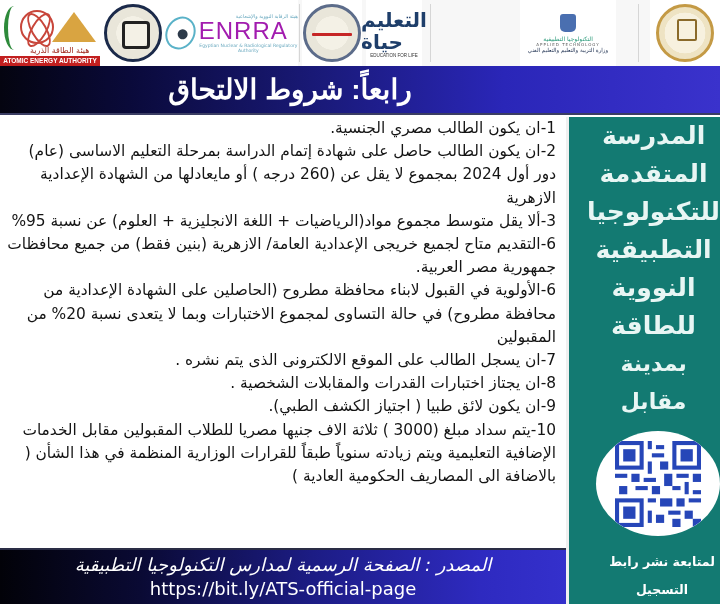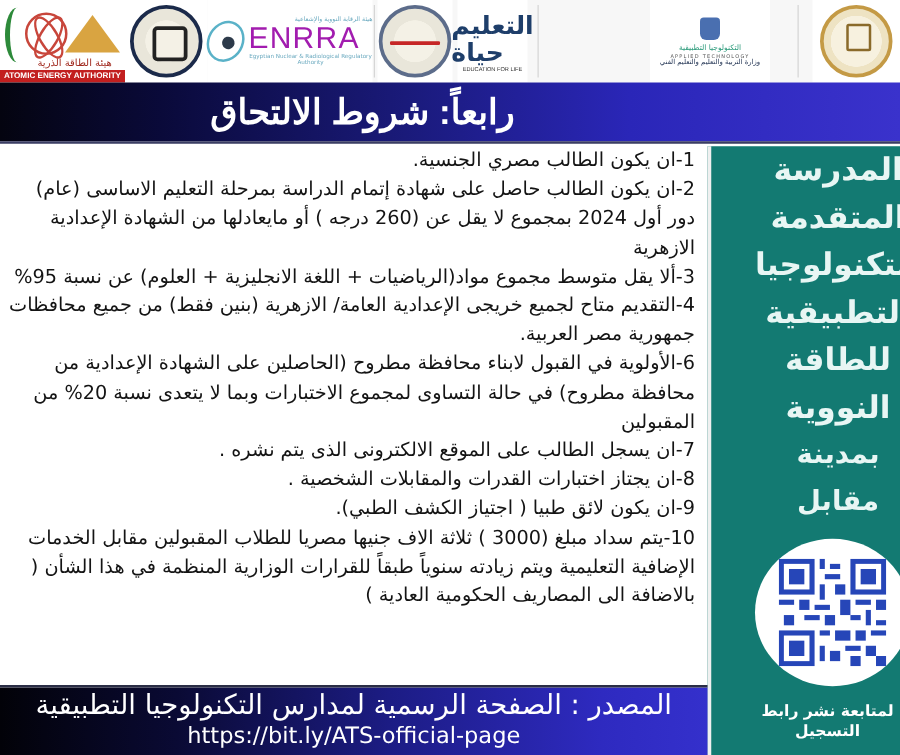--- a/index.html
+++ b/index.html
@@ -107,45 +107,45 @@
     }
     .req-list { direction: rtl; text-align: right; list-style: none; }
     .req-item {
       font-size: 15.4px; line-height: 23.2px; color: #141414; font-family: "DejaVu Sans", sans-serif;
     }
 
     
     .side-col {
       position: absolute; left: 566px; top: 117px; width: 154px; height: 487px;
       background: #137a72; border-left: 3px solid #f0f0f0;
-      display: flex; flex-direction: column; align-items: flex-start; padding-left: 35px;
+      display: flex; flex-direction: column; align-items: flex-end; padding-left: 35px;
     }
     .side-title {
       direction: rtl; text-align: center; color: #e8f6f4; font-weight: bold;
       font-size: 25px; line-height: 38px; margin-top: 0px;
       font-family: "DejaVu Sans", sans-serif;
     }
     .qr-circle {
       margin-top: 10px; width: 124px; height: 118px; border-radius: 50%; background: #ffffff;
       display: flex; align-items: center; justify-content: center; overflow: hidden;
     }
     .qr-svg { width: 86px; height: 86px; }
     .side-caption {
-      direction: rtl; text-align: center; color: #ffffff; font-size: 12.5px; line-height: 16px;
+      direction: rtl; text-align: center; color: #ffffff; font-size: 12.5px; line-height: 28px;
       margin-top: 12px; font-weight: bold;
     }
 
     
     .bottom-bar {
       position: absolute; left: 0; top: 548px; width: 566px; height: 56px;
       background: linear-gradient(90deg, #020208 0%, #0a0a34 25%, #1c1c84 55%, #2e2ac0 85%, #3430cc 100%);
       display: flex; flex-direction: column; align-items: center; justify-content: center;
       border-top: 2px solid #2a2d45;
     }
-    .source-line { direction: rtl; color: #ffffff; font-size: 22px; line-height: 24px; }
+    .source-line { direction: rtl; color: #ffffff; font-size: 18px; line-height: 24px; font-style: italic; }
     .source-url { color: #ffffff; font-size: 18px; line-height: 24px; font-family: "DejaVu Sans", sans-serif; }
   </style>
 </head>
 <body>
 
 <div class="logo-strip">
   <div class="logo-cell logo-aea">
     <div class="wreath"></div>
     <div class="atom"></div>
     <div class="pyramid"></div>
@@ -193,37 +193,37 @@
 
 <div class="header-bar">
   <h1 class="header-title">رابعاً: شروط الالتحاق</h1>
 </div>
 
 <div class="content">
   <ul class="req-list">
     <li class="req-item">1-ان يكون الطالب مصري الجنسية.</li>
     <li class="req-item">2-ان يكون الطالب حاصل على شهادة إتمام الدراسة بمرحلة التعليم الاساسى (عام) دور أول 2024 بمجموع لا يقل عن (260 درجه ) أو مايعادلها من الشهادة الإعدادية الازهرية</li>
     <li class="req-item">3-ألا يقل متوسط مجموع مواد(الرياضيات + اللغة الانجليزية + العلوم) عن نسبة 95%</li>
-    <li class="req-item">4-التقديم متاح لجميع خريجى الإعدادية العامة/ الازهرية (بنين فقط) من جميع محافظات جمهورية مصر العربية.</li>
+    <li class="req-item">6-التقديم متاح لجميع خريجى الإعدادية العامة/ الازهرية (بنين فقط) من جميع محافظات جمهورية مصر العربية.</li>
     <li class="req-item">6-الأولوية في القبول لابناء محافظة مطروح (الحاصلين على الشهادة الإعدادية من محافظة مطروح)  في حالة التساوى لمجموع الاختبارات وبما لا يتعدى نسبة 20% من المقبولين</li>
     <li class="req-item">7-ان يسجل الطالب على الموقع الالكترونى الذى يتم نشره .</li>
     <li class="req-item">8-ان يجتاز اختبارات القدرات والمقابلات الشخصية .</li>
     <li class="req-item">9-ان يكون لائق طبيا ( اجتياز الكشف الطبي).</li>
     <li class="req-item">10-يتم سداد مبلغ (3000 ) ثلاثة الاف جنيها مصريا للطلاب المقبولين مقابل الخدمات الإضافية التعليمية ويتم زيادته سنوياً طبقاً للقرارات الوزارية المنظمة في هذا الشأن ( بالاضافة الى المصاريف الحكومية العادية )</li>
   </ul>
 </div>
 
 <div class="side-col">
   <div class="side-title">
     <div>المدرسة</div>
     <div>المتقدمة</div>
     <div>للتكنولوجيا</div>
     <div>التطبيقية</div>
+    <div>النووية</div>
     <div>للطاقة</div>
-    <div>النووية</div>
     <div style="font-size:22px">بمدينة مقابل</div>
   </div>
   <div class="qr-circle">
     <svg class="qr-svg" viewBox="0 0 21 21">
       <rect width="21" height="21" fill="#ffffff"></rect>
       <g fill="#2646b8">
         <rect x="0" y="0" width="7" height="7"></rect>
           <rect x="1" y="1" width="5" height="5" fill="#fff"></rect>
           <rect x="2" y="2" width="3" height="3"></rect>
         <rect x="14" y="0" width="7" height="7"></rect>

